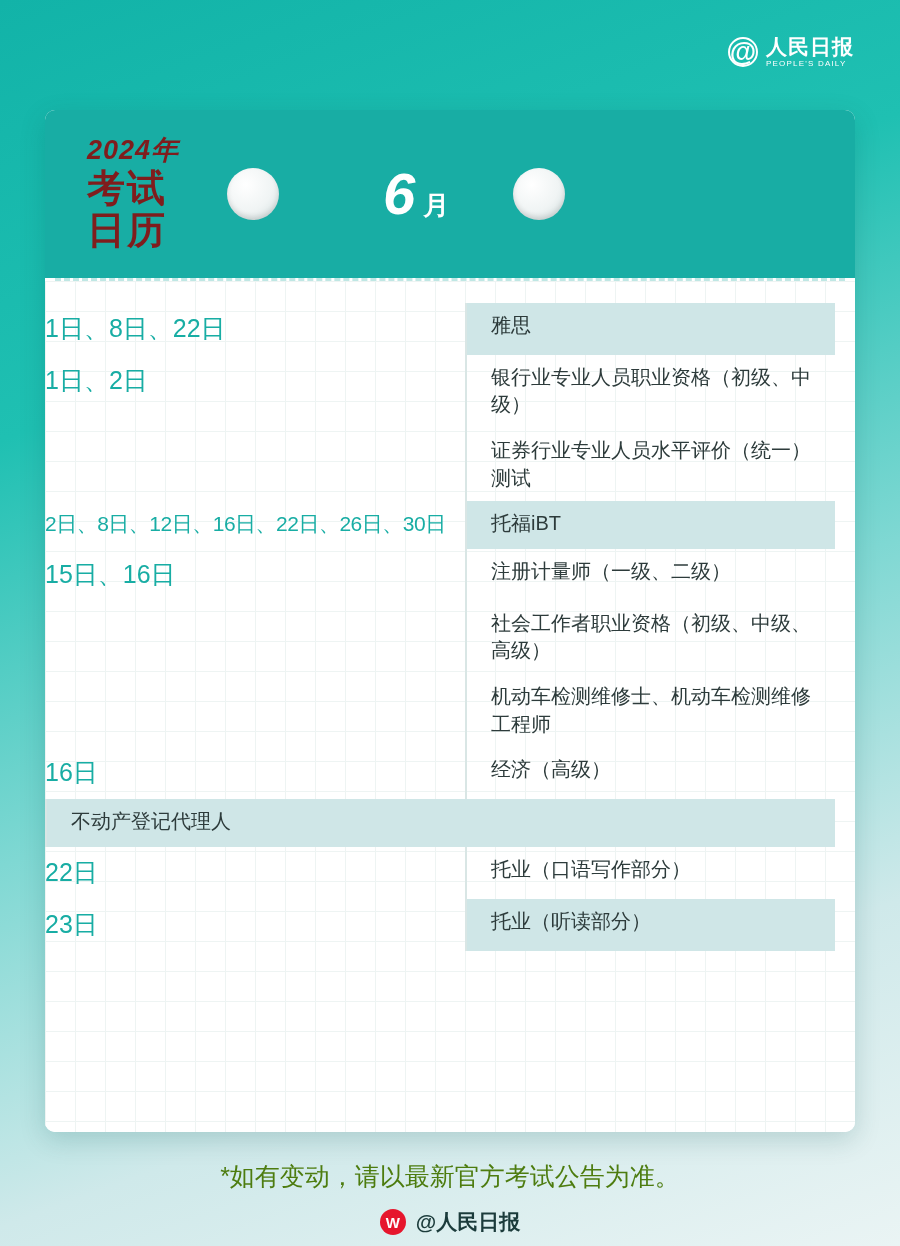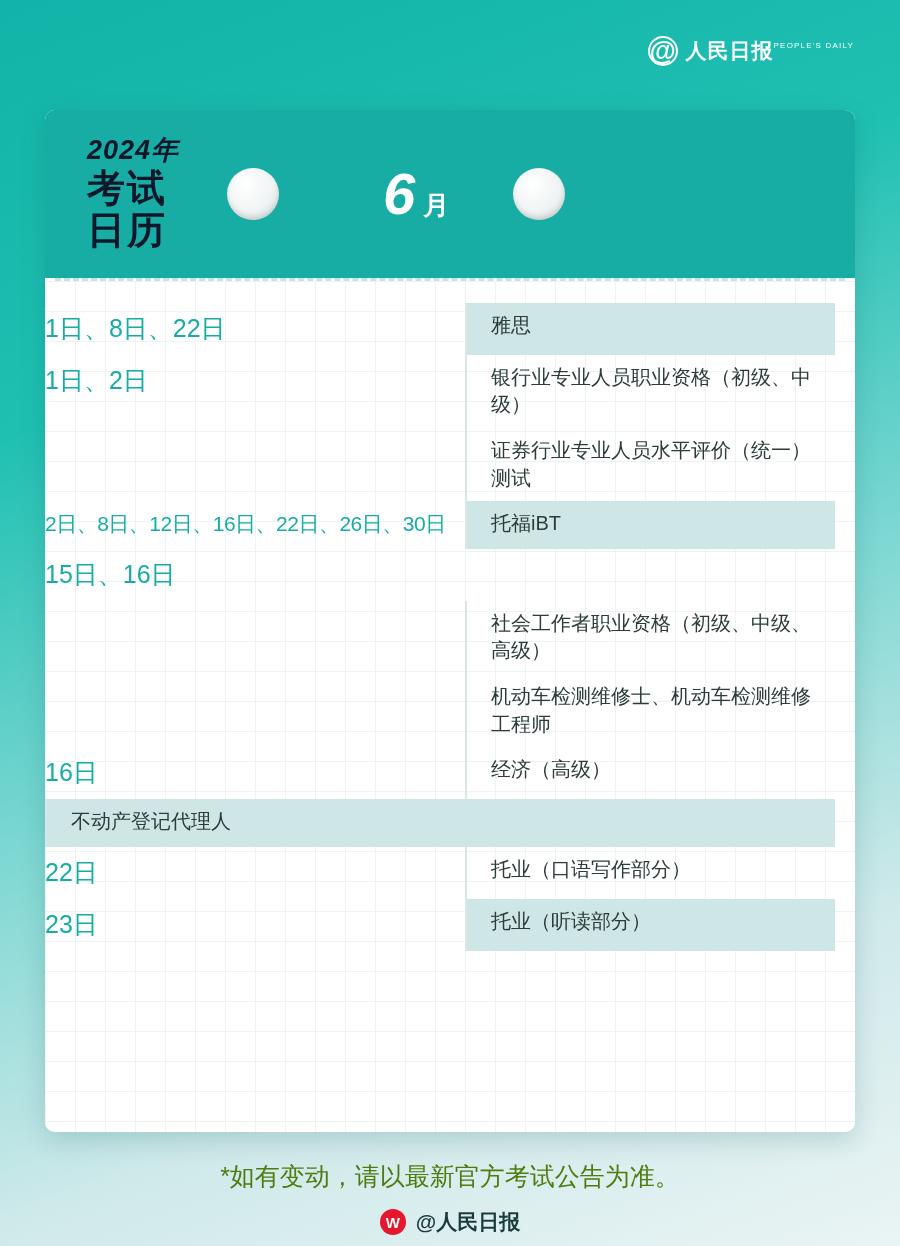--- a/index.html
+++ b/index.html
@@ -33,20 +33,21 @@
     border-radius: 50%;
     width: 30px;
     height: 30px;
     display: flex;
     align-items: center;
     justify-content: center;
     box-sizing: border-box;
   }
   .publisher .pub-names {
     display: flex;
+    flex-direction: column;
     align-items: flex-start;
     line-height: 1.05;
   }
   .publisher .pub-cn {
     font-size: 21px;
     font-weight: bold;
     letter-spacing: 1px;
   }
   .publisher .pub-en {
     font-size: 8px;
@@ -73,21 +74,21 @@
     background: #18ada4;
     display: flex;
     align-items: center;
     padding: 0 42px;
     box-sizing: border-box;
   }
   .header-title {
     display: flex;
     flex-direction: column;
     align-items: flex-start;
-    color: #0f172a;
+    color: #7f1d1d;
     line-height: 1;
   }
   .header-year {
     font-size: 27px;
     font-weight: bold;
     font-style: italic;
     letter-spacing: 1px;
     margin-bottom: 4px;
   }
   .header-main {
@@ -265,20 +266,21 @@
         <div class="row-name">证券行业专业人员水平评价（统一）测试</div>
       </div>
 
       <div class="row highlight">
         <div class="row-date dense">2日、8日、12日、16日、22日、26日、30日</div>
         <div class="row-name">托福iBT</div>
       </div>
 
       <div class="row">
         <div class="row-date">15日、16日</div>
+        <div class="row-name">注册计量师（一级、二级）</div>
       </div>
 
       <div class="row">
         <div class="row-date"></div>
         <div class="row-name">社会工作者职业资格（初级、中级、高级）</div>
       </div>
 
       <div class="row">
         <div class="row-date"></div>
         <div class="row-name">机动车检测维修士、机动车检测维修工程师</div>

